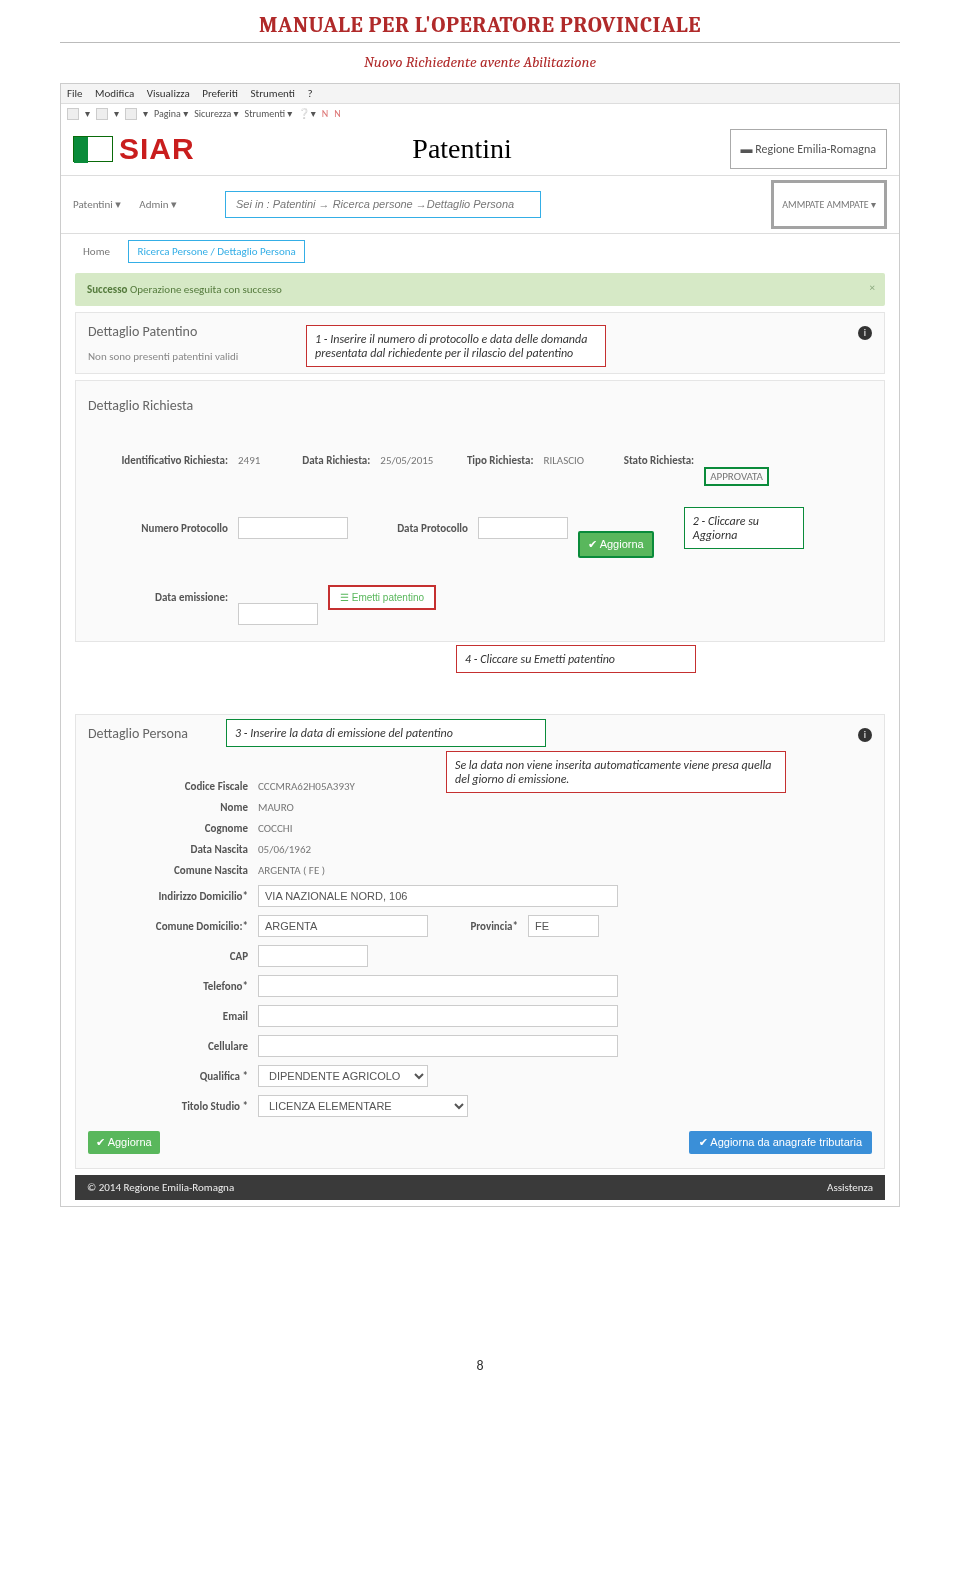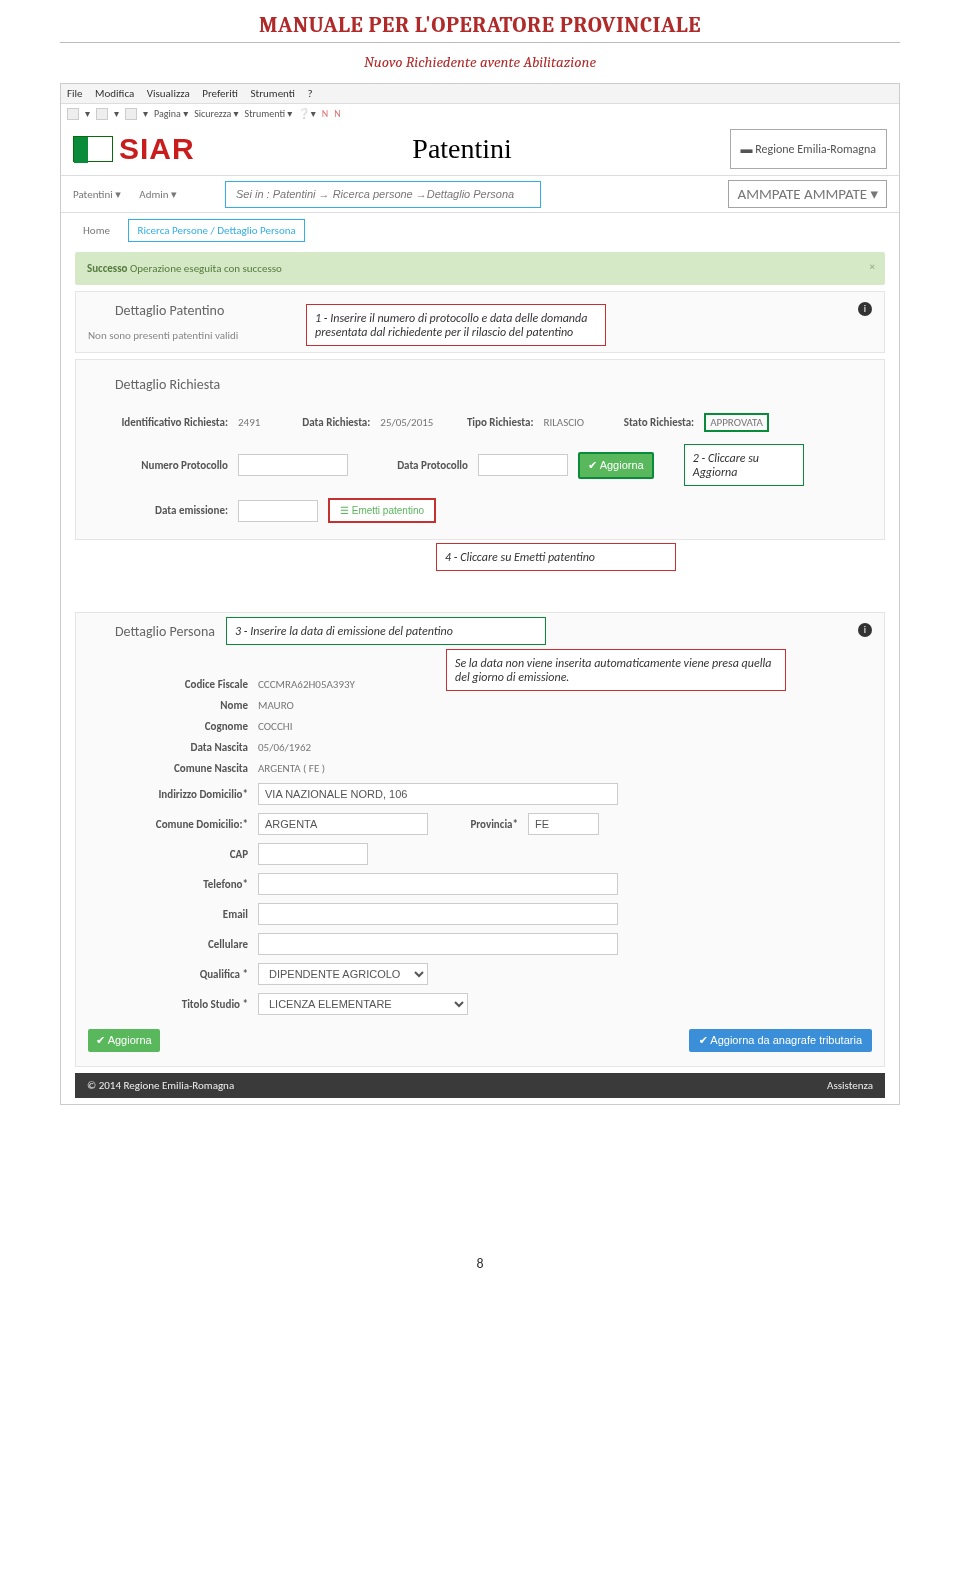--- a/index.html
+++ b/index.html
@@ -15,43 +15,43 @@
   .toolbar-row span.sq { display:inline-block; width:12px; height:12px; background:#eee; border:1px solid #ccc; }
   .app-header { display: flex; align-items: center; padding: 6px 12px; gap: 20px; }
   .logo { display: flex; align-items: center; gap: 6px; }
   .logo-flag { width: 40px; height: 26px; border: 1px solid #0a6b0a; position: relative; background: #fff; }
   .logo-flag::before { content:""; position:absolute; left:0; top:0; width:14px; height:26px; background:#0a8b3a; }
   .logo-text { color: #c91d1d; font-weight: bold; font-size: 30px; font-family: Arial; letter-spacing: 1px; }
   .patentini-title { font-family: Georgia, serif; font-size: 28px; color: #000000; flex: 1; text-align: center; }
   .region-box { border: 1px solid #aaa; padding: 12px 10px; font-size: 12px; color: #555; }
   .navrow { display: flex; justify-content: space-between; align-items: center; padding: 4px 12px; border-top: 1px solid #ddd; border-bottom: 1px solid #ddd; }
   .navrow .left span { margin-right: 16px; font-size: 11px; color: #777; }
-  .navrow .right { font-size: 15px; color: #777; border: 1px solid #a3a3a3; padding: 4px 8px; }
+  .navrow .right { font-size: 10px; color: #777; border: 3px solid #a3a3a3; padding: 15px 8px; }
   .bluebox { border: 1px solid #34aee6; padding: 4px 8px; display: inline-block; font-size: 11px; color: #34aee6; margin: 6px 12px; }
   .bluebox.wide { border: 1px solid #34aee6; padding: 6px 10px; color: #333; font-style: italic; font-size: 12px; margin-left: 30px; }
   .home-link { display: inline-block; margin: 6px 4px 6px 22px; color: #777; }
   .success-bar { background: #d6e9c6; color: #547a3c; padding: 10px 12px; margin: 4px 14px; position: relative; border-radius: 2px; }
   .success-bar .x { position: absolute; right: 10px; top: 8px; color: #8aa87d; }
   .section { margin: 6px 14px; background: #fafafa; border: 1px solid #e5e5e5; padding: 10px 12px; }
-  .section-head { color: #666; font-size: 14px; display: flex; justify-content: space-between; align-items: flex-start; margin-left: 27px; }
+  .section-head { color: #666; font-size: 14px; display: flex; justify-content: space-between; align-items: flex-end; }
   .info-dot { width: 14px; height: 14px; border-radius: 50%; background: #333; color:#fff; text-align:center; font-size:10px; line-height:14px; }
   .empty-note { color: #888; margin-top:10px; }
   .anno { border: 1px solid #c53030; padding: 6px 8px; font-style: italic; font-size: 12px; color: #333; background: #fff; position: absolute; }
   .anno.green { border-color: #0a8b3a; }
   .richiesta { position: relative; }
   .row { display: flex; align-items: center; gap: 10px; padding: 6px 0; flex-wrap: wrap; }
   .lbl { font-weight: bold; color: #555; font-size: 11px; text-align: right; width: 140px; }
   .val { color: #777; font-size: 11px; }
   input.txt, select.sel { border: 1px solid #ccc; padding: 3px 6px; font-size: 11px; background: #fff; color: #555; }
   input.txt { height: 22px; }
   .btn-green { background: #59b75c; color: #fff; border: none; padding: 5px 8px; font-size: 11px; border-radius: 2px; }
   .btn-outline-green { color: #59b75c; border: 1px solid #59b75c; background: #fff; padding: 5px 10px; font-size: 10px; }
   .btn-blue { background: #3a8fd8; color:#fff; border:none; padding:5px 10px; font-size:11px; border-radius:2px; }
   .redbox { border: 2px solid #c53030; }
-  .greenbox { border: 2px solid #0a8b3a; }
+  .greenbox { border: 2px solid #0a8b3a; margin-top: 33px; }
   .ann-float { position:absolute; }
   .footer-bar { background: #3a3a3a; color: #eee; font-size: 11px; padding: 6px 12px; display: flex; justify-content: space-between; margin: 4px 14px 0; }
   .pnum { text-align: center; font-size: 14px; color: #333; margin-top: 150px; }
   .persona-grid .row { padding: 4px 0; }
   .persona-grid .lbl { width: 160px; }
   .arrow { font-family: Arial; }
   .req-wrap { position: relative; padding-bottom: 60px; }
 </style>
 </head>
 <body>
@@ -153,21 +153,21 @@
             <span>2  -  Cliccare su Aggiorna</span>
           </div>
         </div>
 
         <div class="row">
           <span class="lbl">Data emissione:</span>
           <input class="txt greenbox" style="width: 80px;">
           <button class="btn-outline-green redbox">☰   Emetti   patentino</button>
         </div>
 
-        <div class="anno ann-float" style="left:360px; bottom:-32px; width:240px;">
+        <div class="anno ann-float" style="left:380px; bottom:-32px; width:240px;">
           <span>4  -  Cliccare su   Emetti patentino</span>
         </div>
       </div>
     </div>
 
     <div class="section persona-grid" style="position:relative;">
       <div class="section-head" style="margin-bottom:10px;">
         <span>Dettaglio Persona</span>
         <span class="info-dot">i</span>
       </div>

